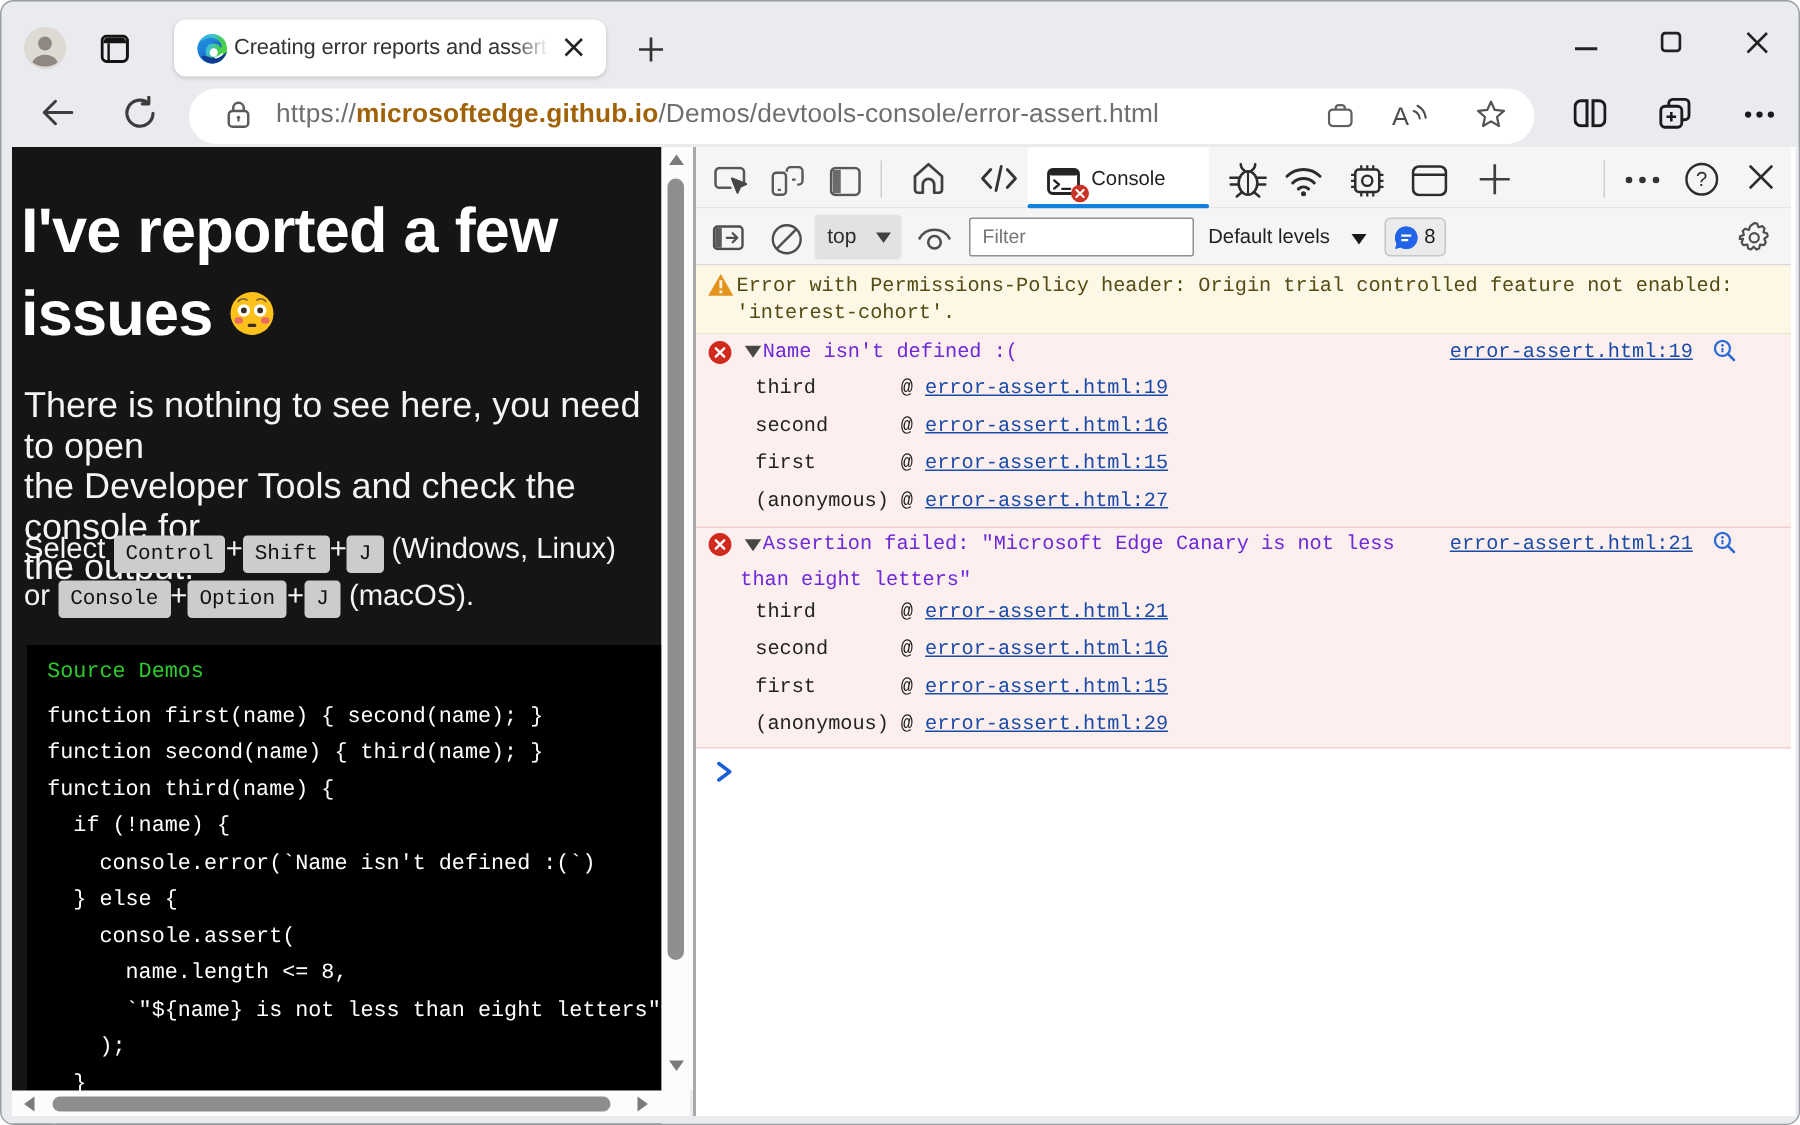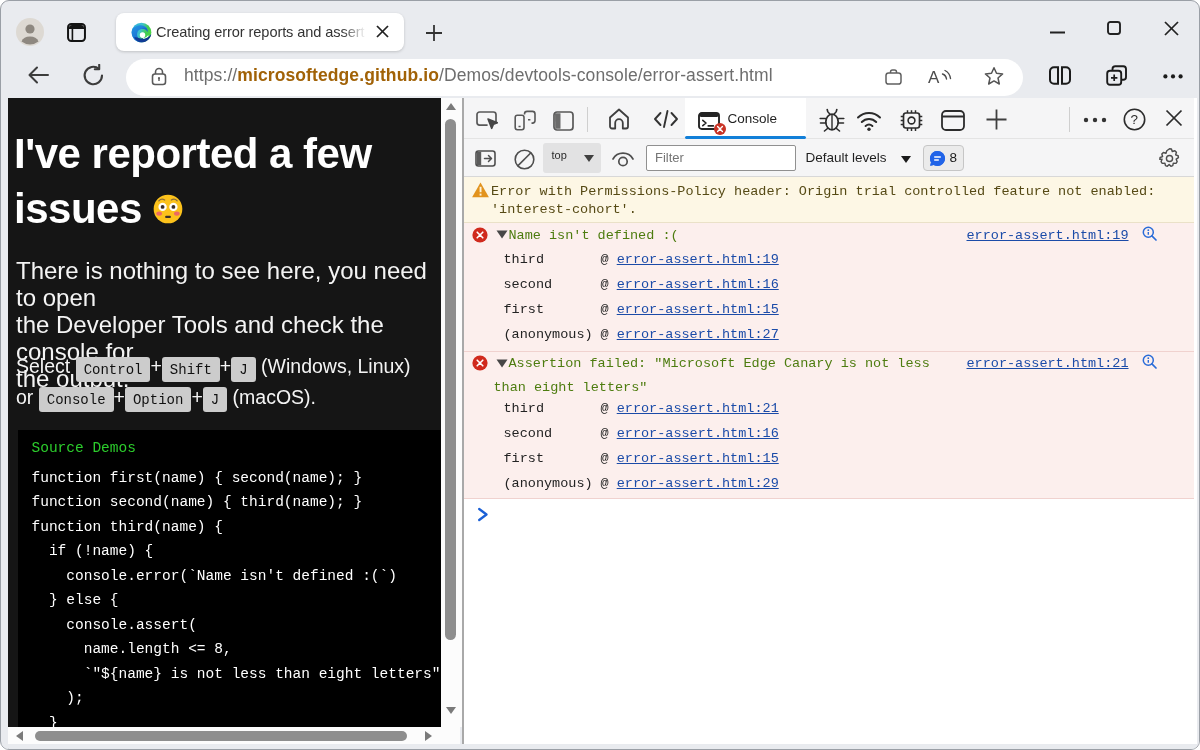--- a/index.html
+++ b/index.html
@@ -47,21 +47,21 @@
   #topbtn{position:absolute;left:79px;top:4px;width:58px;height:30px;background:#e2e2e3;border-radius:3px;}
   #filter{position:absolute;left:182.5px;top:6px;width:150px;height:26px;background:#fff;border:1px solid #909090;border-radius:2px;
       color:#757575;font-size:13px;line-height:24px;padding-left:8px;}
   .dtxt{font-size:13px;color:#1f1f1f;}
   #badge8{position:absolute;left:459px;top:6px;width:41px;height:26px;background:#ebebeb;border:1px solid #c6c6c6;border-radius:4px;}
   
   .cmono{font-family:"Liberation Mono",monospace;font-size:13.5px;}
   #warn{position:absolute;left:0;top:79px;width:730px;height:46px;background:#fdf7e5;border-bottom:1px solid #eae1c8;color:#564a15;}
   #err1{position:absolute;left:0;top:125px;width:730px;height:128.5px;background:#fcefed;border-bottom:1px solid #f0d2cf;}
   #err2{position:absolute;left:0;top:253.5px;width:730px;height:147px;background:#fcefed;border-bottom:1px solid #f0d2cf;}
-  .red{color:#4d7c0f;}
+  .red{color:#6d28d9;}
   .lnk{color:#1b4ba8;text-decoration:underline;}
   .stk{position:absolute;color:#232323;}
   .at{color:#232323;}
   #gutter{position:absolute;left:730px;top:0px;width:3.5px;height:646px;background:#fff;}
   #botframe{position:absolute;left:0;top:743px;width:1200px;height:7px;background:#e9ebef;}
   #rframe{position:absolute;left:1196px;top:97px;width:4px;height:646px;background:#e9ebef;}
 </style>
 </head>
 <body>
 <div id="win">
@@ -284,21 +284,21 @@
       </svg>
       <svg class="abs" style="left:701px;top:11px;" width="18" height="18" viewBox="0 0 18 18">
         <line x1="1.5" y1="1.5" x2="16.5" y2="16.5" stroke="#2c2c2c" stroke-width="1.7"></line>
         <line x1="16.5" y1="1.5" x2="1.5" y2="16.5" stroke="#2c2c2c" stroke-width="1.7"></line>
       </svg>
       </div>
       <span class="abs dtxt" style="left:264px;top:13px;font-size:13.5px;">Console</span>
     </div>
     <div id="dtrow2">
       <div id="topbtn">
-          <span class="abs" style="left:9px;top:6px;font-size:11px;color:#2b2b2b;">top</span>
+          <span class="abs" style="left:9px;top:6px;font-size:14px;color:#2b2b2b;">top</span>
         <div class="tri" style="left:41px;top:12px;border-left:5.5px solid transparent;border-right:5.5px solid transparent;border-top:7px solid #404040;"></div>
       </div>
       <div id="filter">Filter</div>
       <span class="abs dtxt" style="left:342px;top:11px;font-size:13.5px;">Default levels</span>
       <div class="tri" style="left:437px;top:17px;border-left:5.5px solid transparent;border-right:5.5px solid transparent;border-top:7px solid #1a1a1a;"></div>
       <div id="badge8">
           <span class="abs" style="left:26px;top:4px;font-size:13.5px;color:#1a1a1a;">8</span>
         <svg class="abs" style="left:5px;top:4px;" width="17" height="17" viewBox="0 0 17 17">
           <path d="M8.5 1 a7.5 7.5 0 1 1 -6.5 11.2 L1.2 15.8 l3.6-.8 A7.5 7.5 0 0 1 8.5 1 Z" fill="#2164e8"></path>
           <circle cx="8.5" cy="8.5" r="7.5" fill="#2164e8"></circle>

